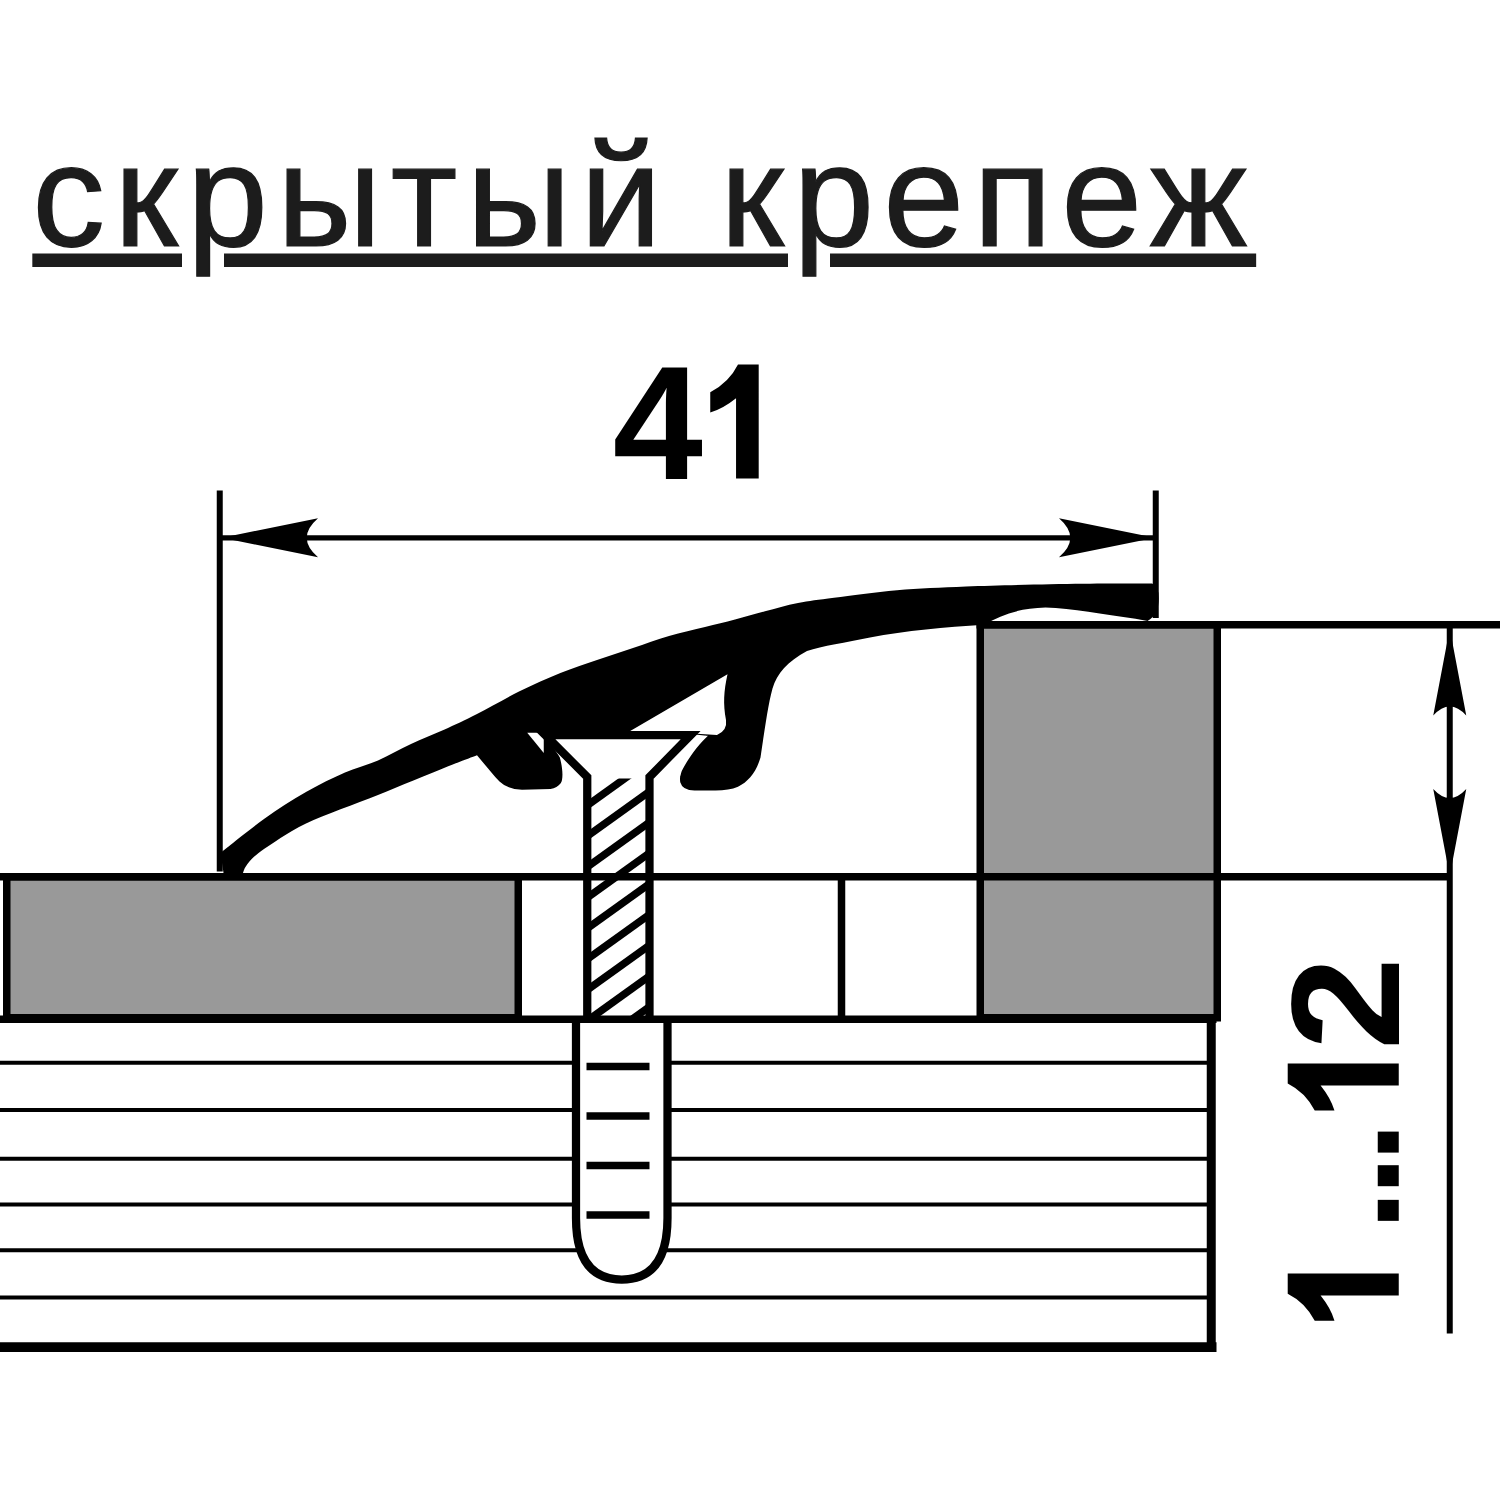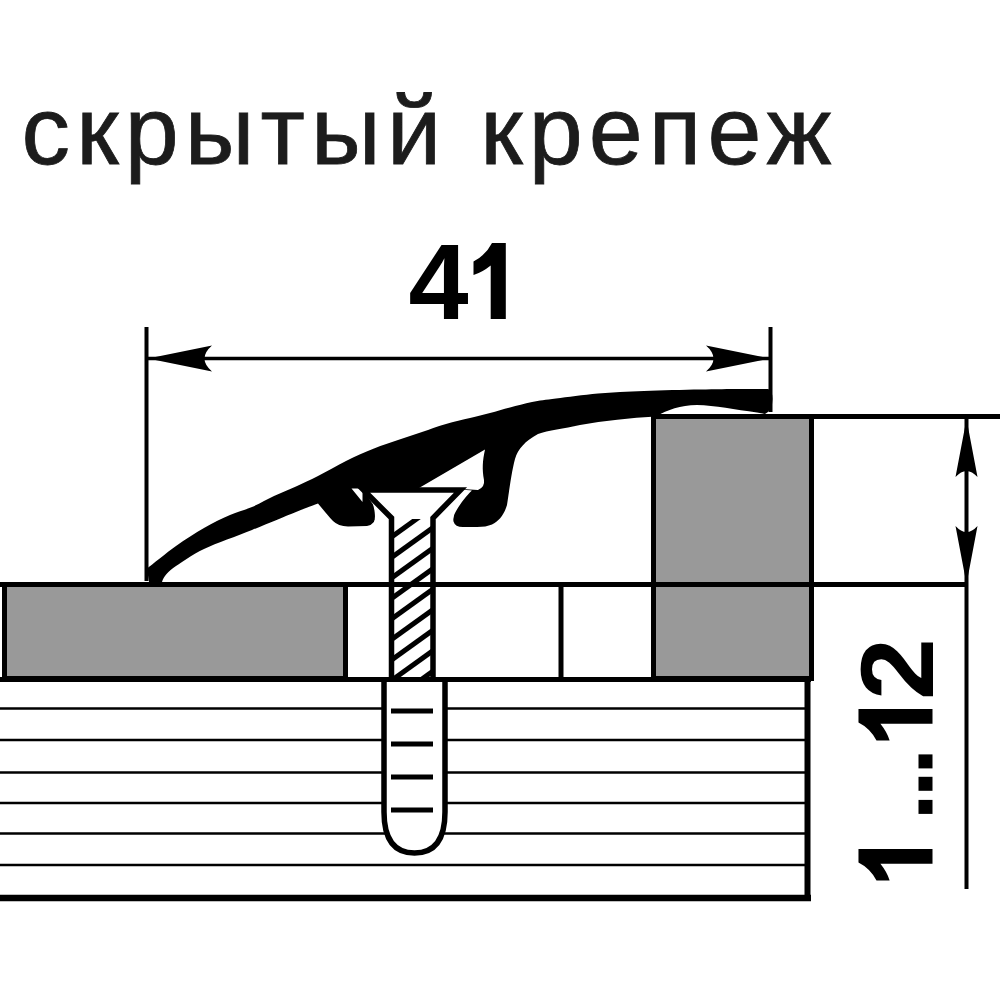--- a/index.html
+++ b/index.html
@@ -1,21 +1,21 @@
 <!DOCTYPE html>
 <html><head>
 <meta charset="utf-8">
 <style>
   html,body{margin:0;padding:0;}
   body{width:1000px;height:1000px;background:#fff;overflow:hidden;position:relative;
        font-family:"Liberation Sans", sans-serif;}
   #title{position:absolute;left:0px;top:0;width:1000px;text-align:center;
          font-size:97px;color:#1c1c1c;letter-spacing:6.1px;
          -webkit-text-stroke:0.8px #1c1c1c;}
-  #title span{position:absolute;left:0;width:859px;top:81.5px;line-height:1;}
+  #title span{position:absolute;left:0;width:859px;top:81.5px;line-height:1;text-decoration:underline;}
   svg{position:absolute;left:0;top:0;}
 </style>
 </head>
 <body>
 <div id="title">
     <span>скрытый крепеж</span>
   </div>
 <svg width="1000" height="1000" viewBox="0 0 1000 1000">
 
   <text x="438.5" y="319" font-size="108" font-weight="bold" fill="#000" text-anchor="middle" font-family="Liberation Sans, sans-serif">4</text>

